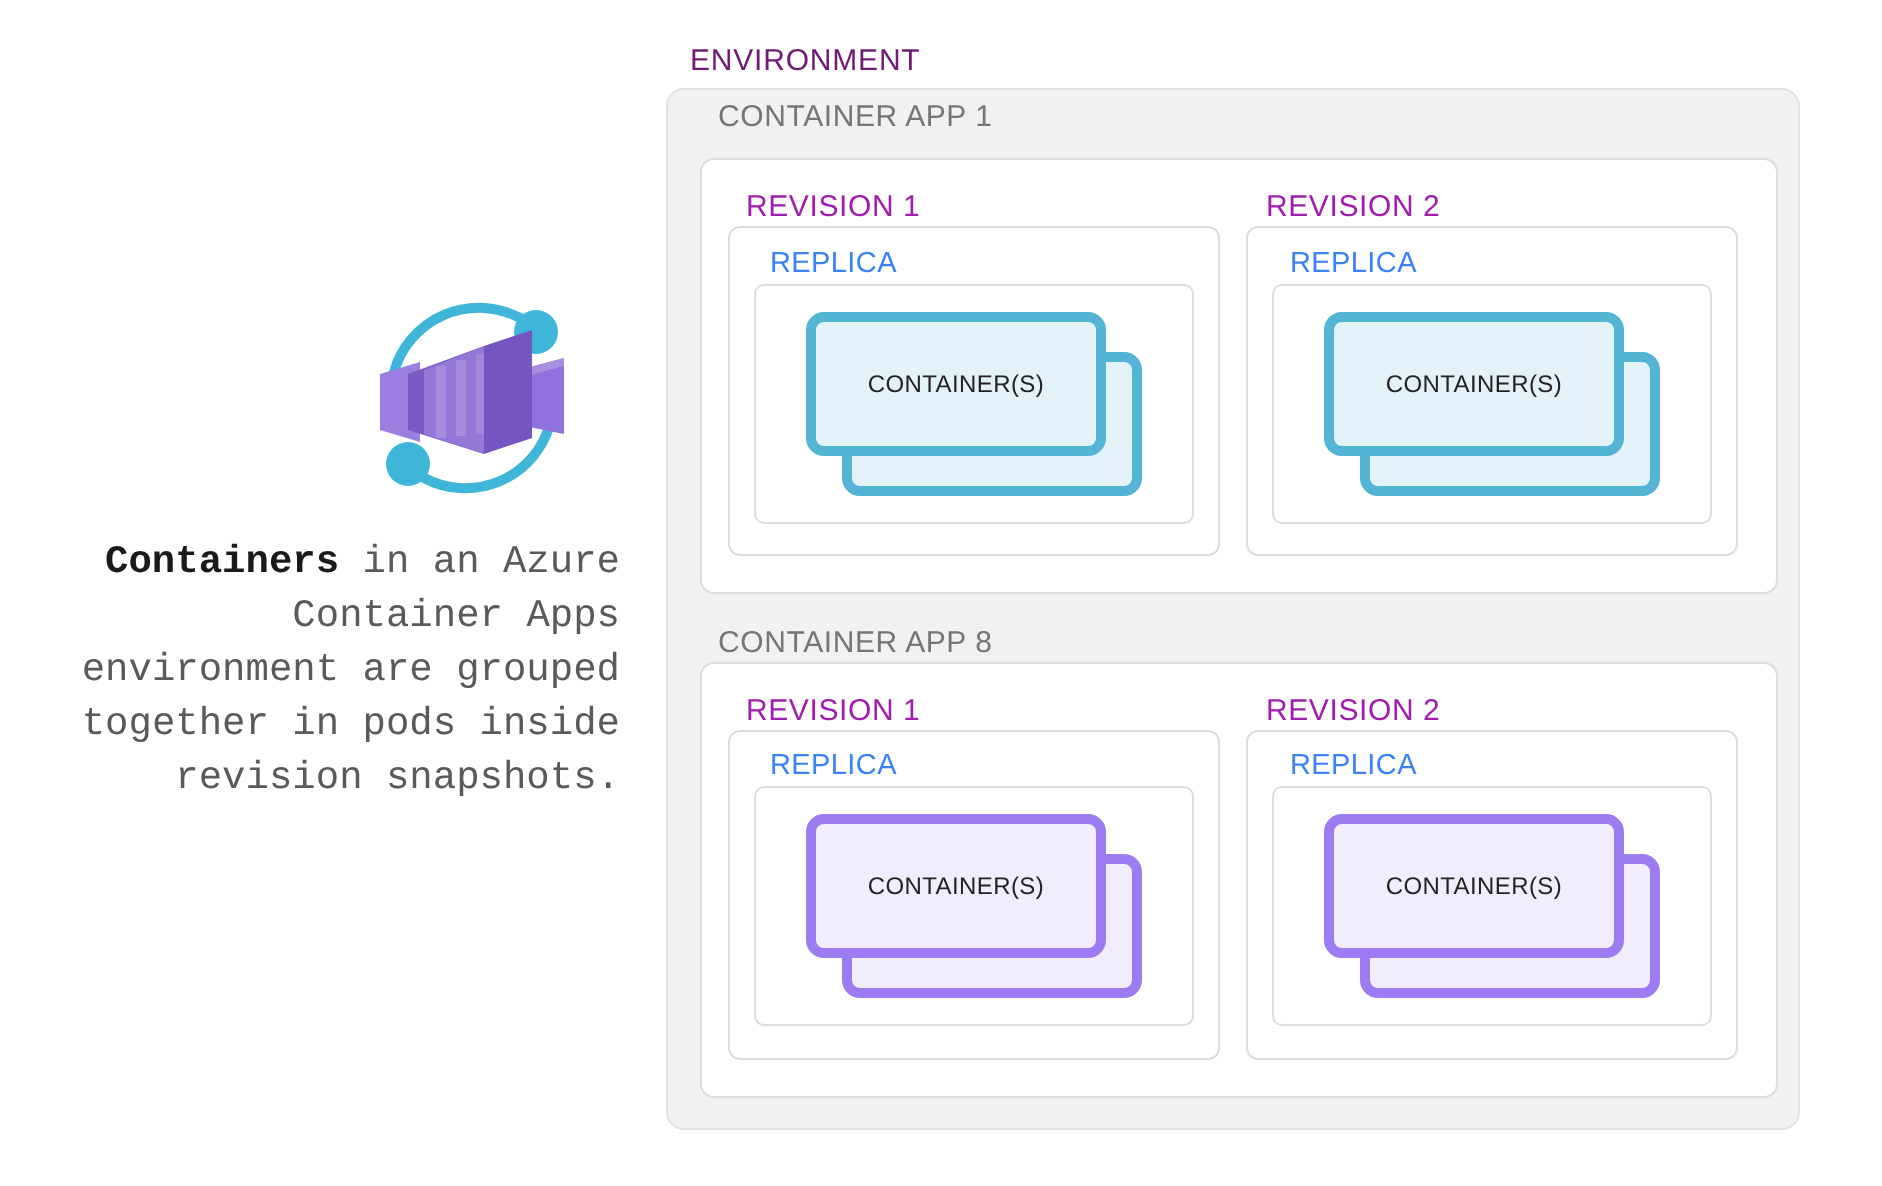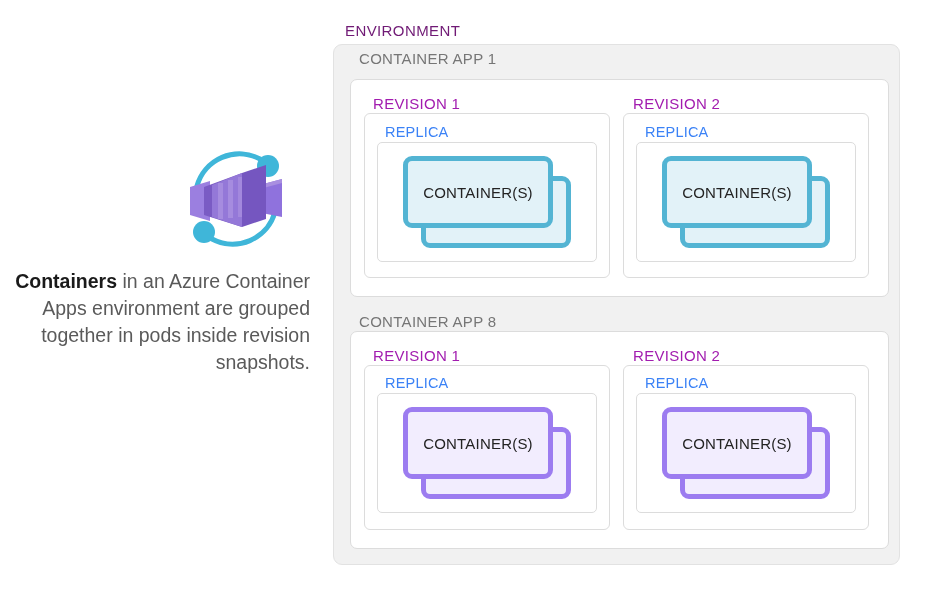--- a/index.html
+++ b/index.html
@@ -5,21 +5,21 @@
   html,body{margin:0;padding:0;}
   body{
     width:941px;height:593px;
     background:#ffffff;
     font-family:"Liberation Sans","DejaVu Sans",sans-serif;
     overflow:hidden;position:relative;
   }
 
   
   #left-panel{
-    position:absolute;left:0;top:0;width:320px;height:533px;
+    position:absolute;left:0;top:0;width:320px;height:533px;font-family:Liberation Mono, monospace;
   }
   #icon-wrap{
     position:absolute;left:180px;top:143px;width:112px;height:112px;
   }
   #caption{
     position:absolute;left:10px;top:268px;width:300px;
     text-align:right;
     font-size:19.5px;line-height:27px;color:#5a5a5a;
     font-weight:400;
   }
@@ -95,21 +95,21 @@
     border-width:5px;border-style:solid;
   }
   .card-back{
     left:18px;top:20px;width:150px;height:72px;
   }
   .card-front{
     left:0px;top:0px;width:150px;height:72px;
     display:flex;align-items:center;justify-content:center;
   }
   .card-text{
-    font-size:15px;color:#232323;letter-spacing:.2px;
+    font-size:12px;color:#232323;letter-spacing:.2px;
     font-weight:400;white-space:nowrap;
   }
   .blue .card{border-color:#53b4d3;background:#e2f2f8;}
   .purple .card{border-color:#9c7cf0;background:#f2edfe;}
 </style>
 </head>
 <body>
 
 <div id="left-panel">
 

